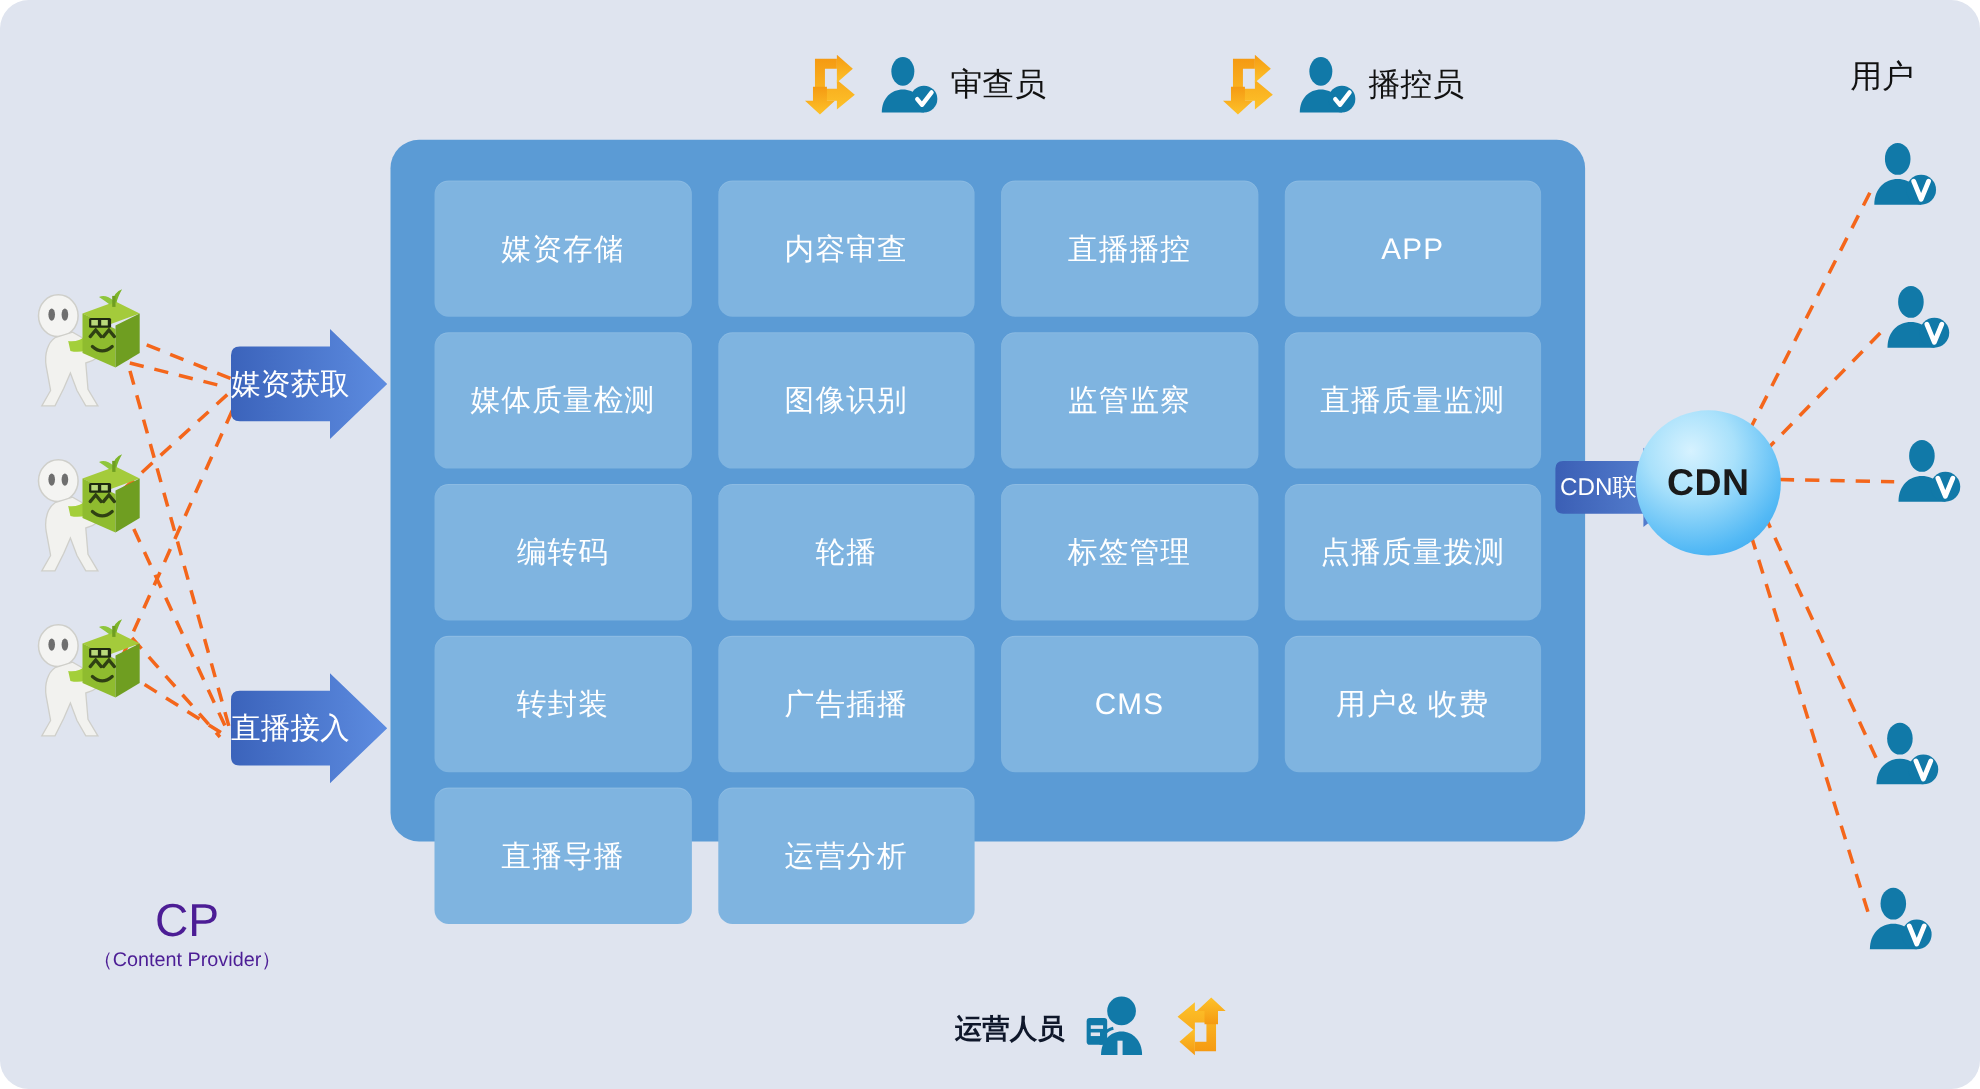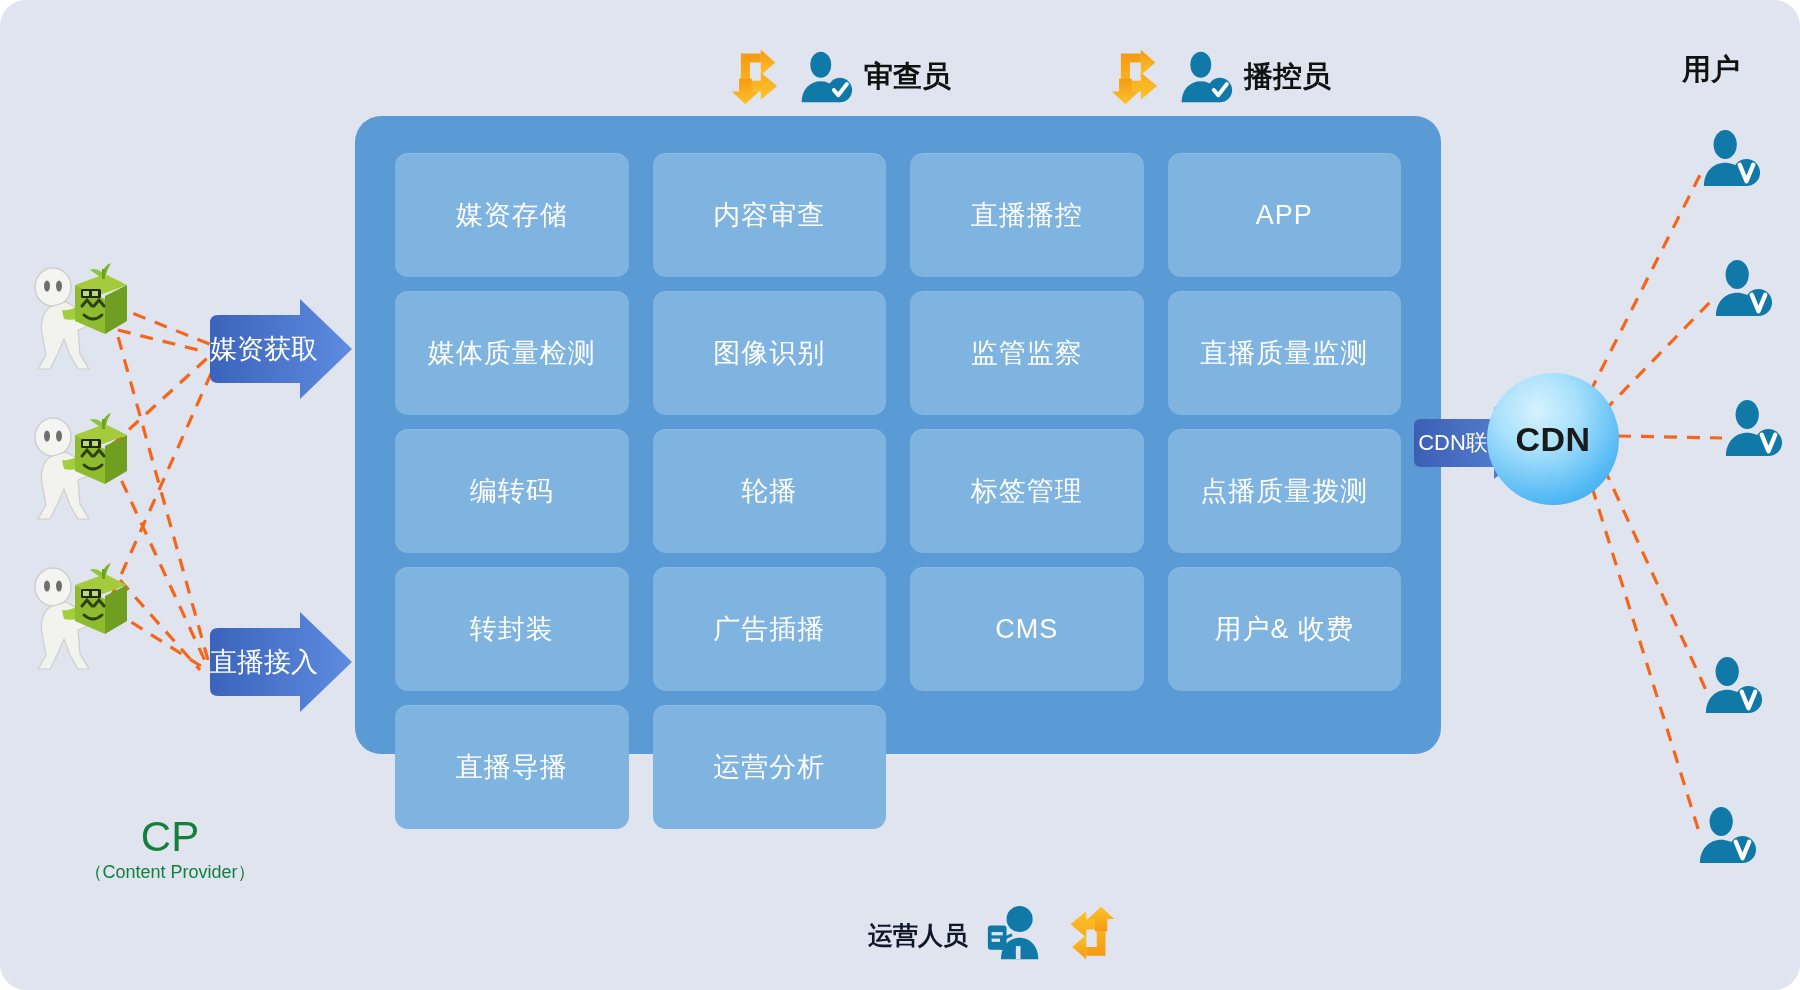--- a/index.html
+++ b/index.html
@@ -13,21 +13,21 @@
     position:relative;
     width:1800px;height:990px;
     background:#dfe4ef;
     border-radius:26px;
     overflow:hidden;
   }
 
   
   #platform{
     position:absolute;
-    left:355px;top:116px;
+    left:355px;top:127px;
     width:1086px;height:638px;
     background:#5b9bd5;
     border-radius:26px;
   }
   #grid{
     position:absolute;
     left:40px;top:37px;
     width:1006px;height:676px;
     display:grid;
     grid-template-columns:repeat(4,1fr);
@@ -40,21 +40,21 @@
     border-radius:13px;
     display:flex;align-items:center;justify-content:center;
     color:#ffffff;
     font-size:27px;
     letter-spacing:1px;
     text-align:center;
     line-height:1.2;
     box-shadow:0 1px 0 rgba(255,255,255,.10) inset;
   }
   .cn-label{
-    font-size:29px;color:#111111;font-weight:700;white-space:nowrap;
+    font-size:29px;color:#111111;font-weight:400;white-space:nowrap;
   }
 
   
   .role{
     position:absolute;display:flex;align-items:center;gap:10px;
   }
 
   
   .fork{width:58px;height:58px;display:block;}
 
@@ -89,21 +89,21 @@
     position:absolute;top:50%;left:4px;transform:translateY(-50%);
     color:#fff;font-size:22px;white-space:nowrap;width:104px;text-align:center;
   }
 
   
   .user-v{position:absolute;width:62px;height:60px;}
 
   
   #cp-caption{
     position:absolute;left:30px;top:815px;width:280px;text-align:center;
-    color:#15803d;
+    color:#4c1d95;
   }
   #cp-caption .cp-main{font-size:42px;line-height:1.05;}
   #cp-caption .cp-sub{font-size:18px;line-height:1.45;display:block;}
 
   
   #ops{
     position:absolute;left:868px;top:905px;
     display:flex;align-items:center;gap:16px;
   }
   #ops .ops-label{font-size:25px;color:#0f172a;font-weight:700;white-space:nowrap;}

